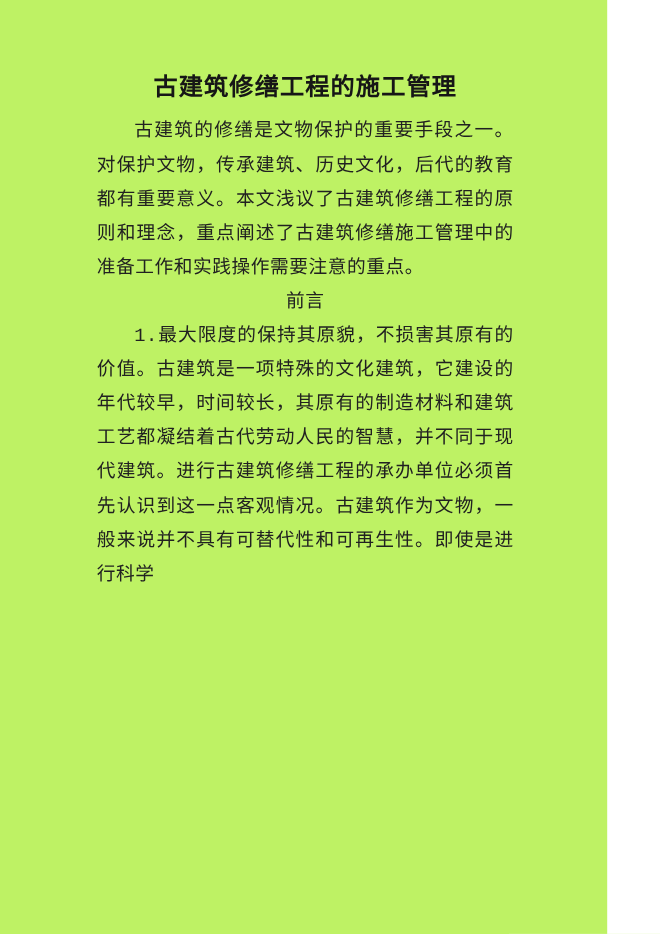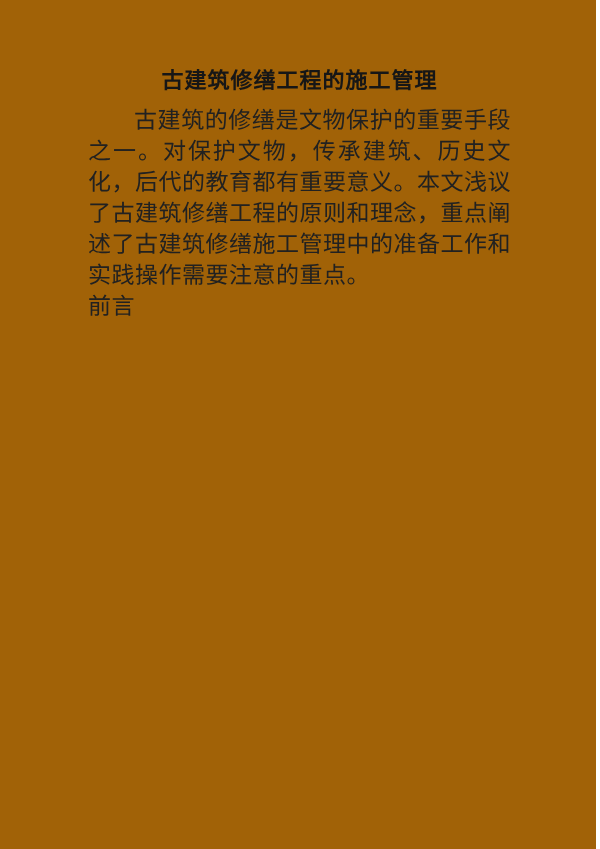--- a/index.html
+++ b/index.html
@@ -8,59 +8,61 @@
   }
   body {
     width: 600px;
     height: 849px;
     background: #ffffff;
     overflow: hidden;
     font-family: "DejaVu Serif", "Liberation Serif", serif;
   }
   .doc-page {
     box-sizing: border-box;
-    width: 596px;
+    width: 552px;
     height: 849px;
     padding: 63px 85px 0 88px;
-    background: #a16207;
+    background: #bef264;
     color: #1f1f1f;
+    font-family: Liberation Mono, monospace;
   }
   .doc-title {
     margin: 0 0 7px 0;
     font-size: 22px;
     line-height: 35px;
     font-weight: bold;
     text-align: center;
     letter-spacing: 1px;
     color: #161616;
   }
   .doc-para, .doc-heading {
     margin: 0;
-    font-size: 23px;
+    font-size: 17px;
     line-height: 31px;
     font-weight: normal;
     text-align: justify;
     text-justify: inter-character;
     letter-spacing: 0.5px;
     color: #212121;
     word-break: break-all;
   }
   .doc-para {
     text-indent: 2em;
   }
   .doc-heading {
     text-indent: 0;
-    text-align: left;
+    text-align: center;
   }
 </style>
 </head>
 <body>
 
 <article class="doc-page">
   <h1 class="doc-title">古建筑修缮工程的施工管理</h1>
 
   <p class="doc-para">古建筑的修缮是文物保护的重要手段之一。对保护文物，传承建筑、历史文化，后代的教育都有重要意义。本文浅议了古建筑修缮工程的原则和理念，重点阐述了古建筑修缮施工管理中的准备工作和实践操作需要注意的重点。</p>
 
   <h2 class="doc-heading">前言</h2>
 
 
 
+  <p class="doc-para">1.最大限度的保持其原貌，不损害其原有的价值。古建筑是一项特殊的文化建筑，它建设的年代较早，时间较长，其原有的制造材料和建筑工艺都凝结着古代劳动人民的智慧，并不同于现代建筑。进行古建筑修缮工程的承办单位必须首先认识到这一点客观情况。古建筑作为文物，一般来说并不具有可替代性和可再生性。即使是进行科学</p>
 </article>
 
 </body></html>

